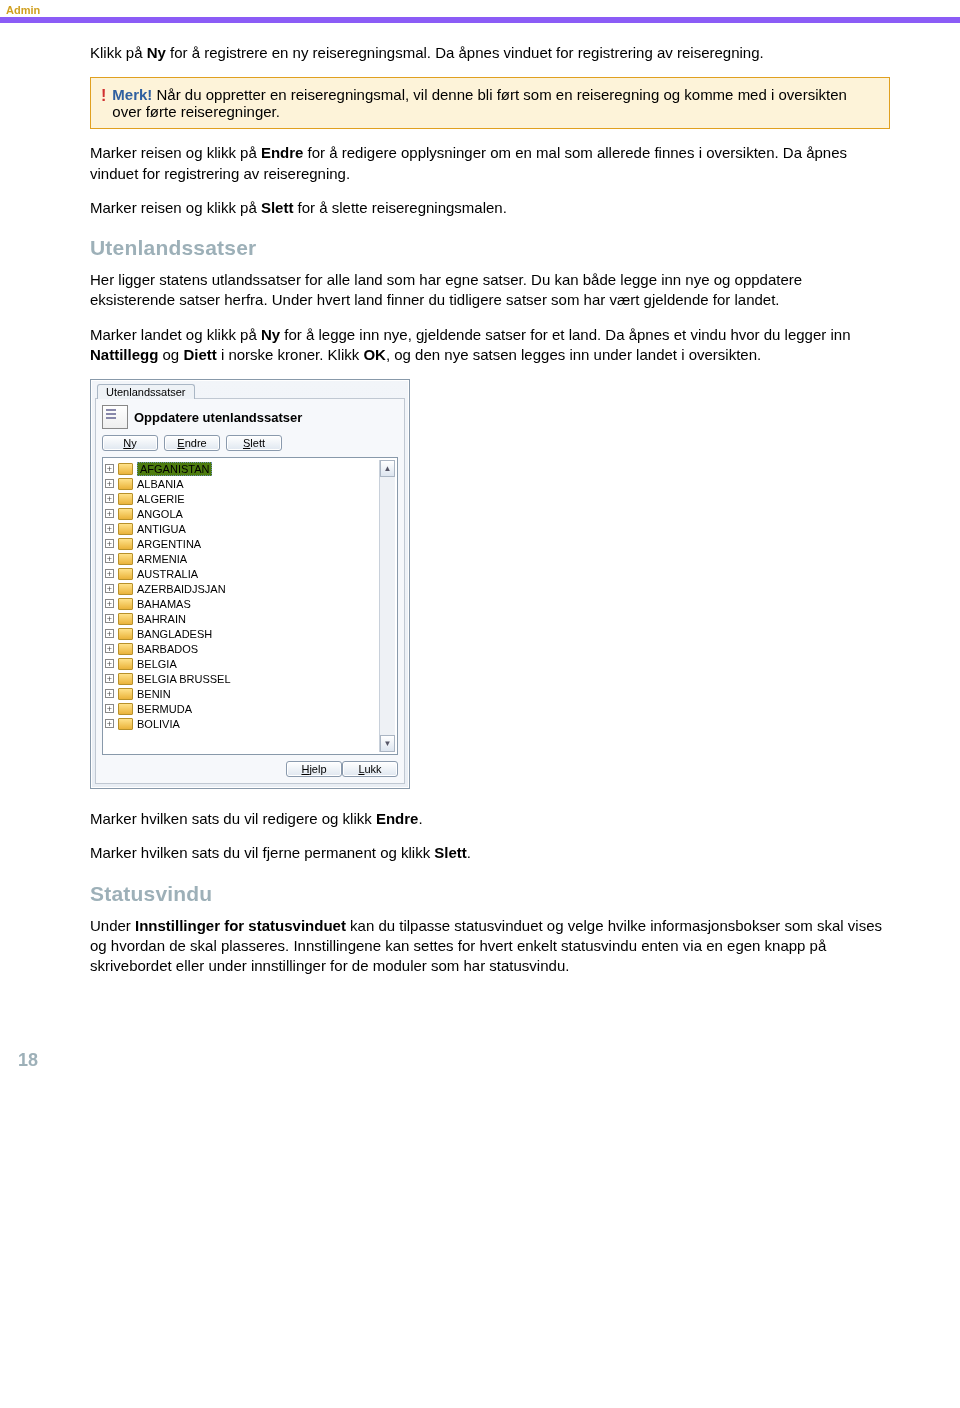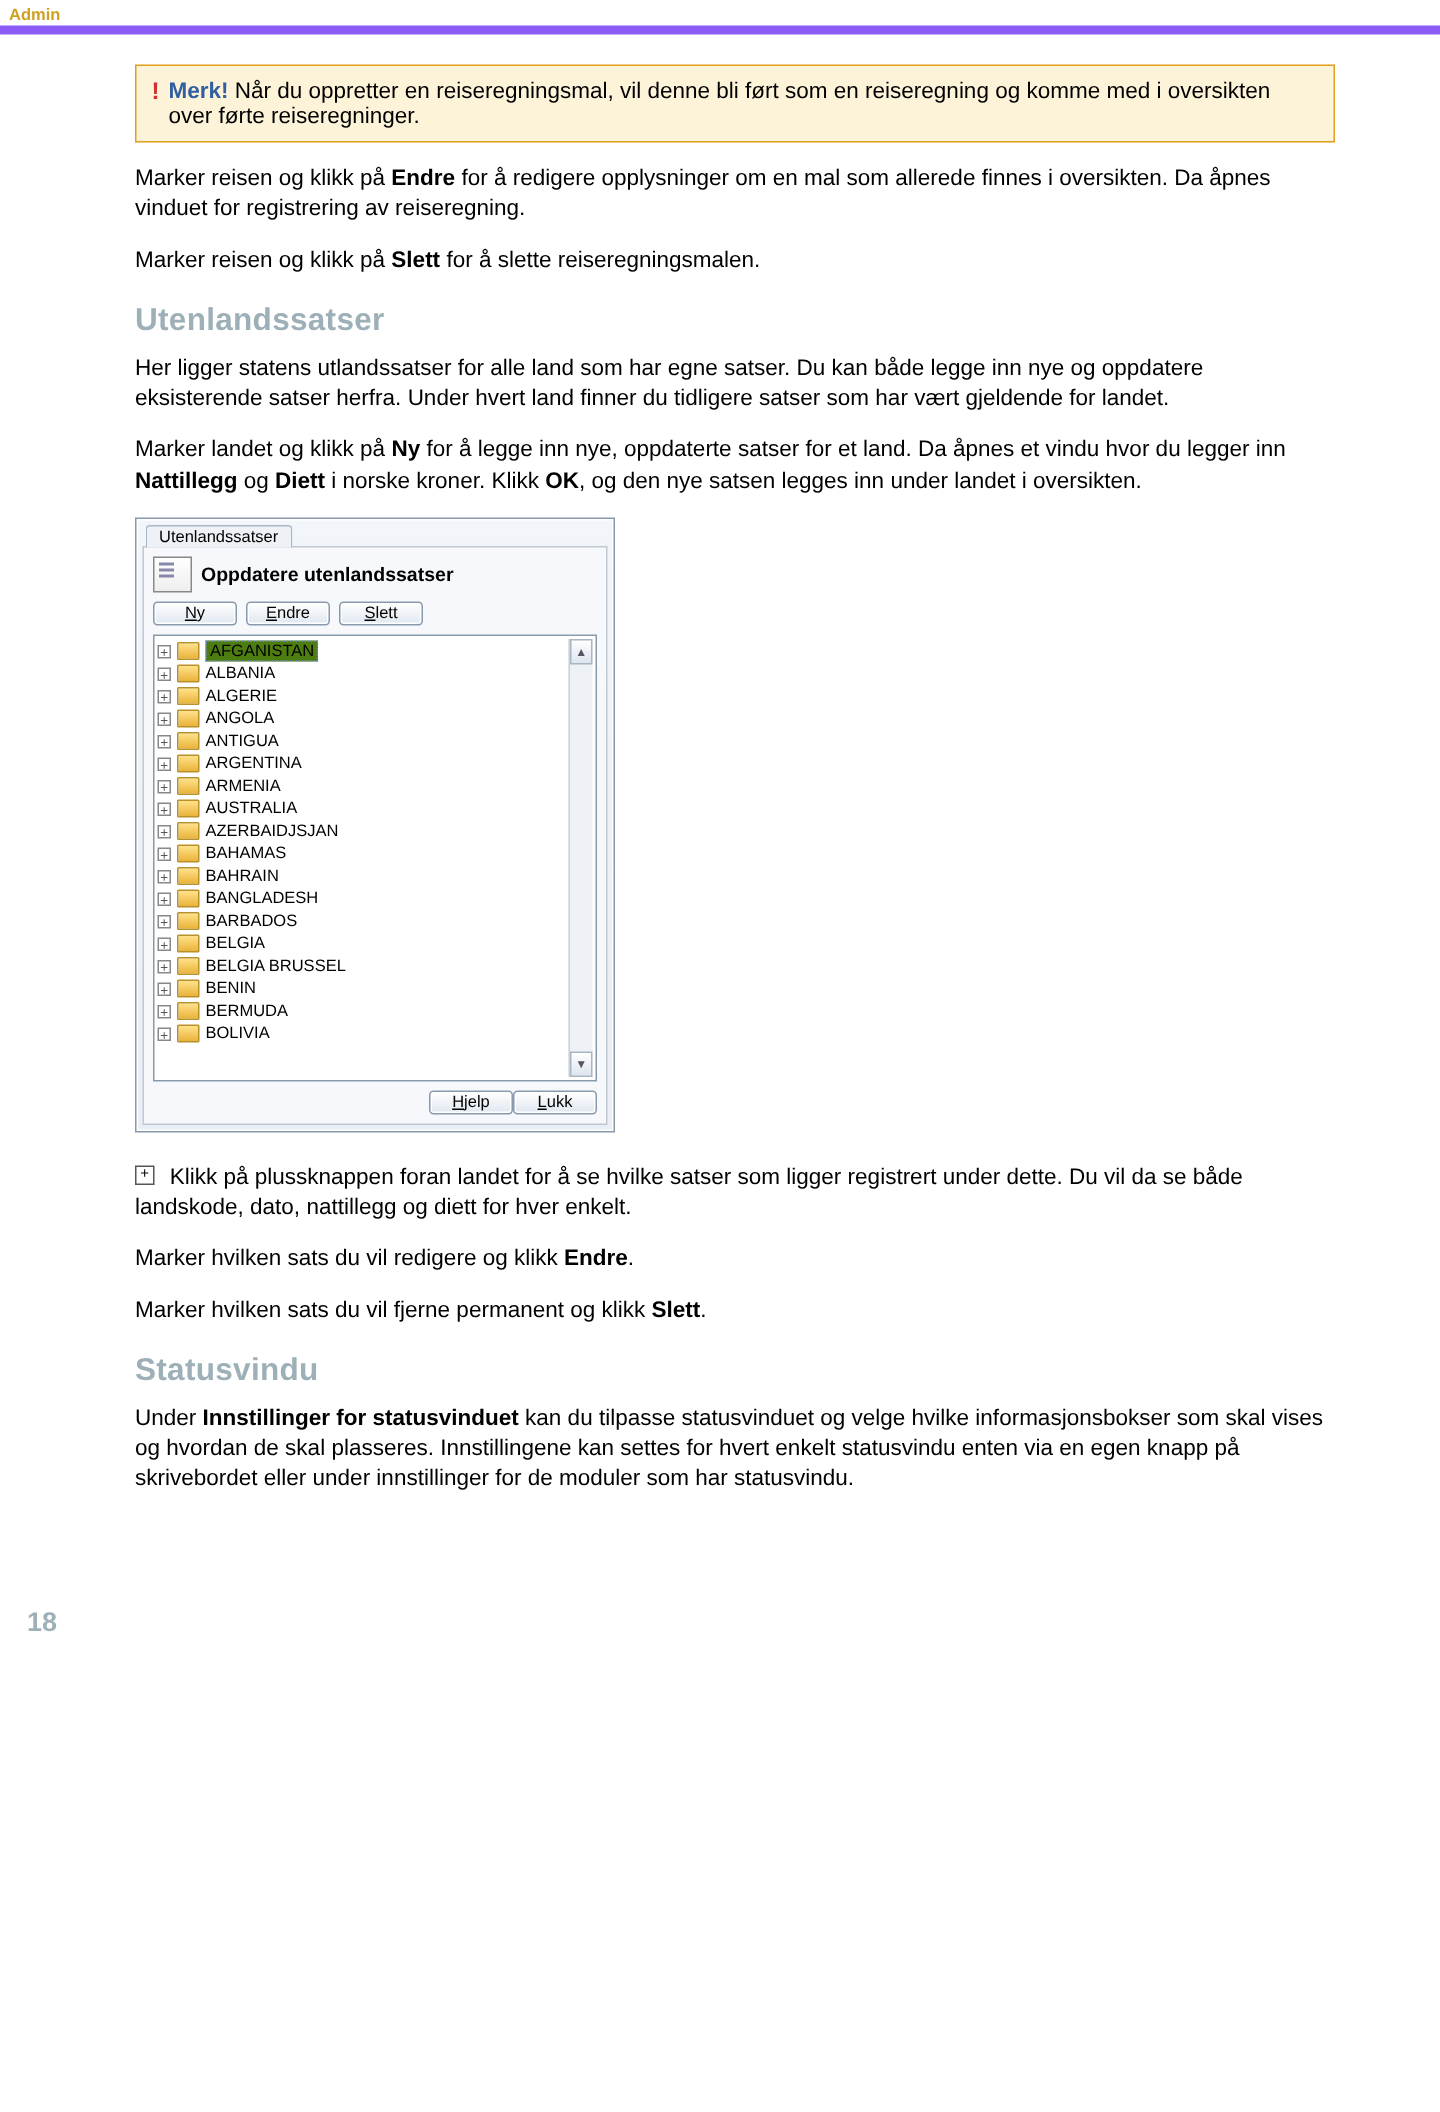--- a/index.html
+++ b/index.html
@@ -185,20 +185,23 @@
 </style>
 </head>
 <body>
 
 
 
 <div class="header-tag">Admin</div>
 
 <div class="content">
 
+  <p>
+    <span>Klikk på </span><span class="bold">Ny</span><span> for å registrere en ny reiseregningsmal. Da åpnes vinduet for registrering av reiseregning.</span>
+  </p>
 
   <div class="callout">
     <span class="callout-icon">!</span>
     <div class="callout-text">
       <span class="callout-title">Merk!</span><span> Når du oppretter en reiseregningsmal, vil denne bli ført som en reiseregning og komme med i oversikten over førte reiseregninger.</span>
     </div>
   </div>
 
   <p>
     <span>Marker reisen og klikk på </span><span class="bold">Endre</span><span> for å redigere opplysninger om en mal som allerede finnes i oversikten. Da åpnes vinduet for registrering av reiseregning.</span>
@@ -206,21 +209,21 @@
 
   <p>
     <span>Marker reisen og klikk på </span><span class="bold">Slett</span><span> for å slette reiseregningsmalen.</span>
   </p>
 
   <h2 class="section">Utenlandssatser</h2>
 
   <p>Her ligger statens utlandssatser for alle land som har egne satser. Du kan både legge inn nye og oppdatere eksisterende satser herfra. Under hvert land finner du tidligere satser som har vært gjeldende for landet.</p>
 
   <p>
-    <span>Marker landet og klikk på </span><span class="bold">Ny</span><span> for å legge inn nye, oppdaterte satser for et land. Da åpnes et vindu hvor du legger inn </span><span class="bold">Nattillegg</span><span> og </span><span class="bold">Diett</span><span> i norske kroner. Klikk </span><span class="bold">OK</span><span>, og den nye satsen legges inn under landet i oversikten.</span>
+    <span>Marker landet og klikk på </span><span class="bold">Ny</span><span> for å legge inn nye, gjeldende satser for et land. Da åpnes et vindu hvor du legger inn </span><span class="bold">Nattillegg</span><span> og </span><span class="bold">Diett</span><span> i norske kroner. Klikk </span><span class="bold">OK</span><span>, og den nye satsen legges inn under landet i oversikten.</span>
   </p>
 
   <div class="dialog">
     <div class="dialog-tab">Utenlandssatser</div>
     <div class="dialog-inner">
       <div class="dialog-title-row">
         <span class="doc-icon"></span>
         <span class="dialog-title">Oppdatere utenlandssatser</span>
       </div>
       <div class="btn-row">
@@ -324,23 +327,20 @@
             <span>BOLIVIA</span>
           </div>
         </div>
       <div class="dialog-footer">
         <div class="win-btn"><span class="ul">H</span><span>jelp</span></div>
         <div class="win-btn"><span class="ul">L</span><span>ukk</span></div>
       </div>
     </div>
   </div>
 
-  <p>
-    <span class="plus-box">+</span><span> Klikk på plussknappen foran landet for å se hvilke satser som ligger registrert under dette. Du vil da se både landskode, dato, nattillegg og diett for hver enkelt.</span>
-  </p>
 
   <p>
     <span>Marker hvilken sats du vil redigere og klikk </span><span class="bold">Endre</span><span>.</span>
   </p>
 
   <p>
     <span>Marker hvilken sats du vil fjerne permanent og klikk </span><span class="bold">Slett</span><span>.</span>
   </p>
 
   <h2 class="section">Statusvindu</h2>

